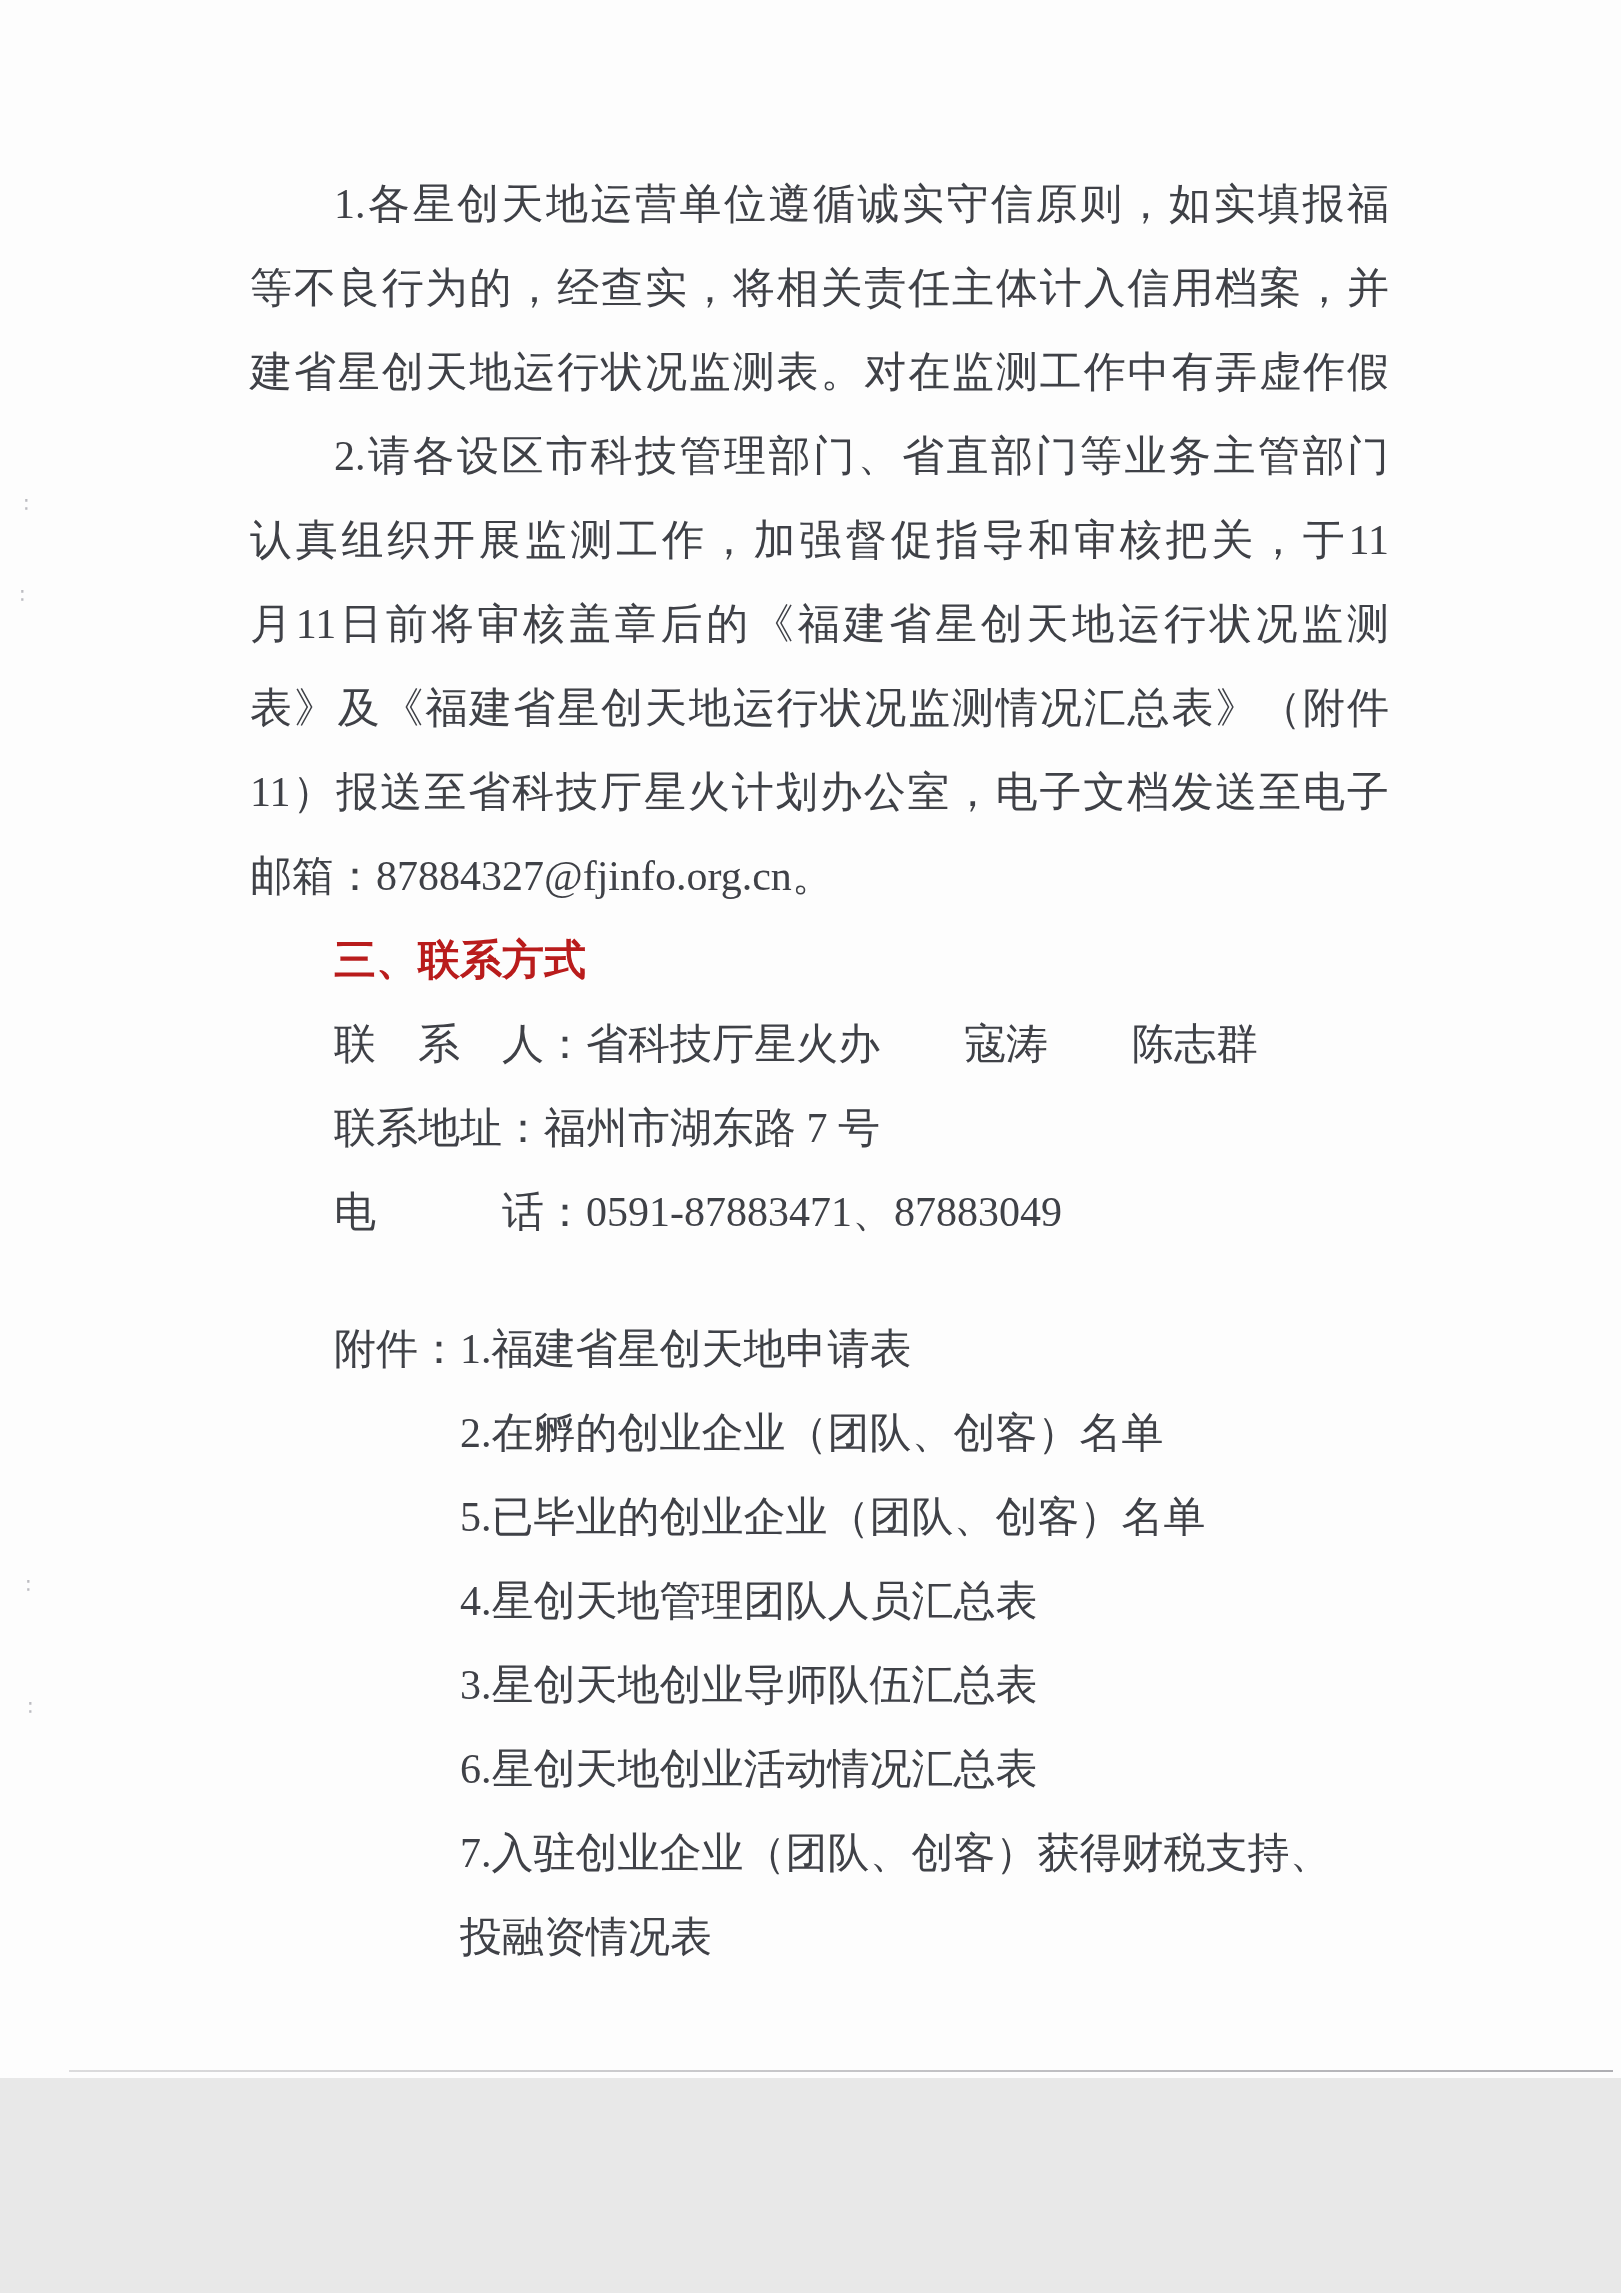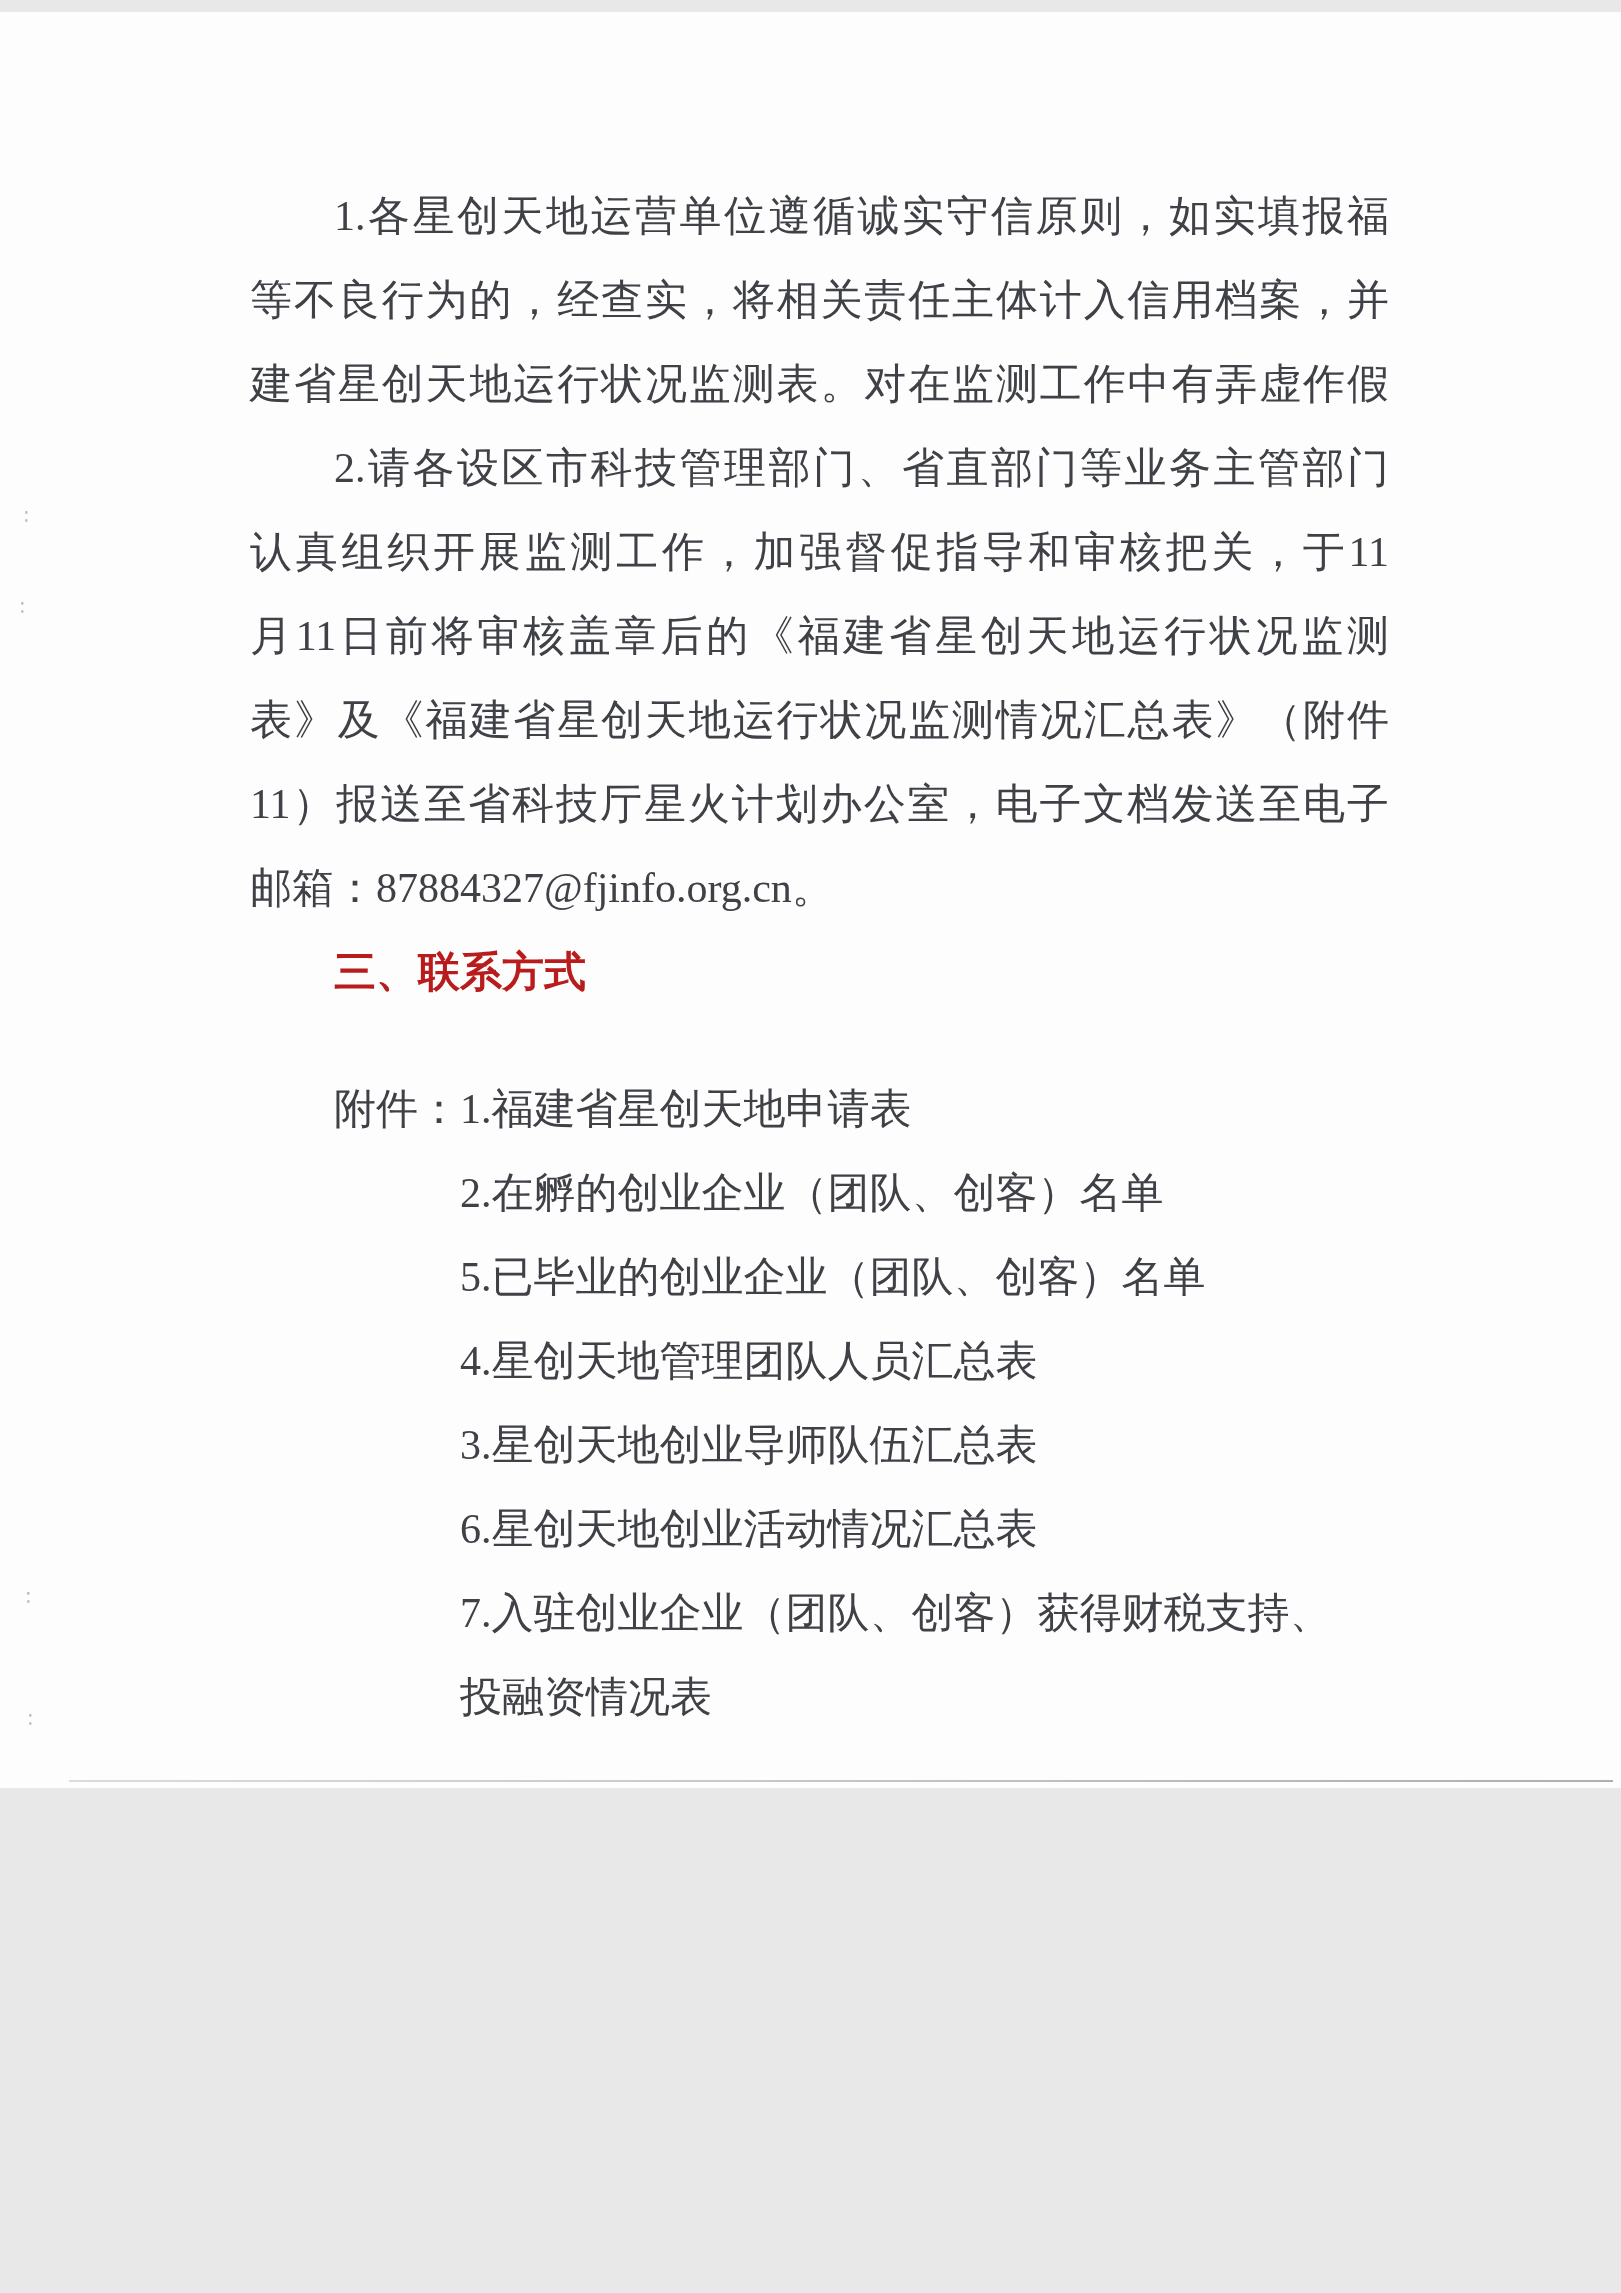--- a/index.html
+++ b/index.html
@@ -1,20 +1,20 @@
 <!DOCTYPE html>
 <html><head>
 <meta charset="utf-8">
 <style>
   html, body { margin: 0; padding: 0; background: #e8e8e8; }
   .page {
     position: relative;
     width: 1621px;
-    height: 1776px;
-    margin: 12px auto;
+    height: 2078px;
+    margin: 0 auto;
     background: #fdfdfd;
     overflow: hidden;
     font-family: "Liberation Serif", "DejaVu Serif", serif;
     color: #3f4147;
     font-size: 42px;
   }
   .doc {
     position: absolute;
     left: 250px;
     top: 162px;
@@ -97,20 +97,31 @@
       <div class="line justify indent">2.请各设区市科技管理部门、省直部门等业务主管部门</div>
       <div class="line justify">认真组织开展监测工作，加强督促指导和审核把关，于11</div>
       <div class="line justify">月11日前将审核盖章后的《福建省星创天地运行状况监测</div>
       <div class="line justify">表》及《福建省星创天地运行状况监测情况汇总表》（附件</div>
       <div class="line justify">11）报送至省科技厅星火计划办公室，电子文档发送至电子</div>
       <div class="line">邮箱：87884327@fjinfo.org.cn。</div>
     </div>
 
     <div class="line heading">三、联系方式</div>
 
+    <div class="contacts">
+      <div class="line contact-row">
+        <span class="contact-label">联　系　人：</span><span class="contact-value">省科技厅星火办　　寇涛　　陈志群</span>
+      </div>
+      <div class="line contact-row">
+        <span class="contact-label">联系地址：</span><span class="contact-value">福州市湖东路 7 号</span>
+      </div>
+      <div class="line contact-row">
+        <span class="contact-label">电　　　话：</span><span class="contact-value">0591-87883471、87883049</span>
+      </div>
+    </div>
 
     <div class="attachments">
       <div class="att-label">附件：</div>
       <div class="att-items">
         <div class="line">1.福建省星创天地申请表</div>
         <div class="line">2.在孵的创业企业（团队、创客）名单</div>
         <div class="line">5.已毕业的创业企业（团队、创客）名单</div>
         <div class="line">4.星创天地管理团队人员汇总表</div>
         <div class="line">3.星创天地创业导师队伍汇总表</div>
         <div class="line">6.星创天地创业活动情况汇总表</div>

